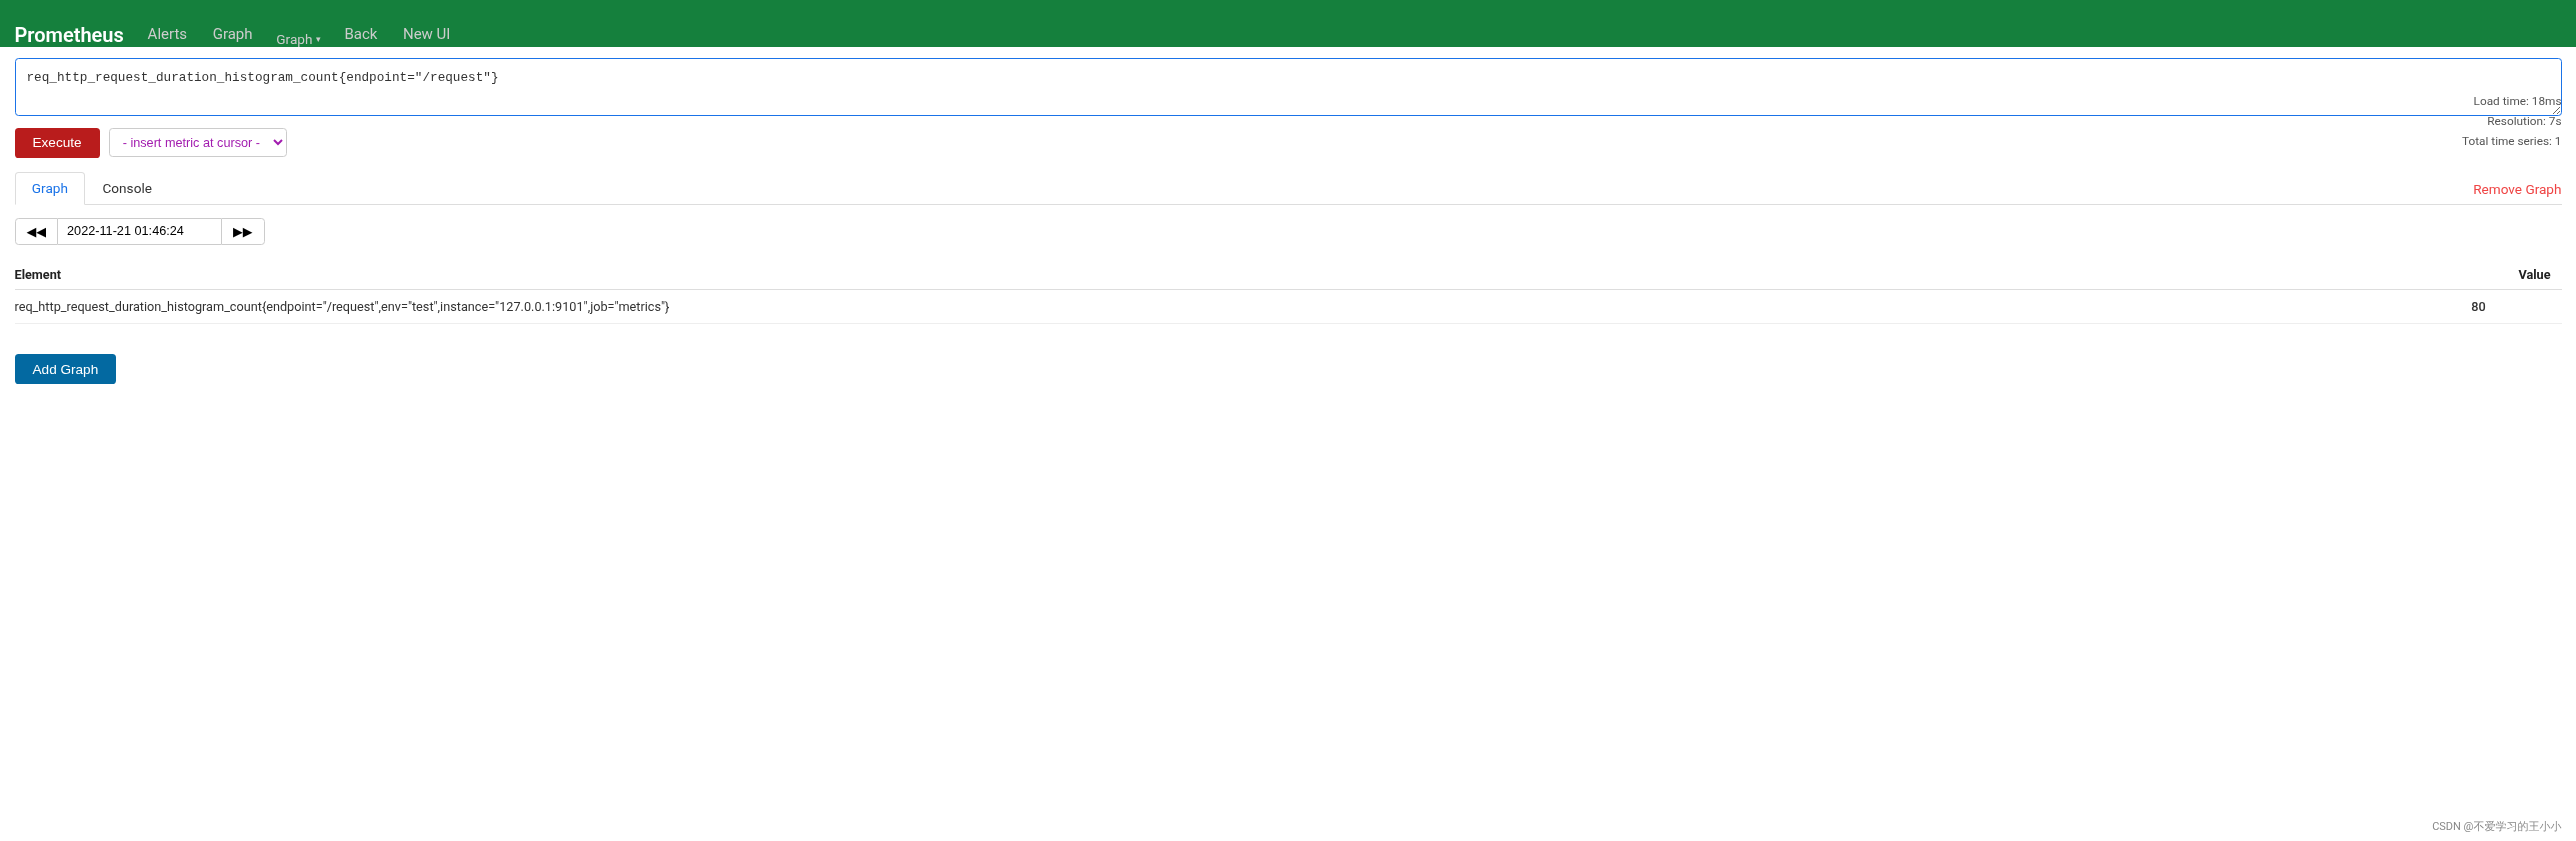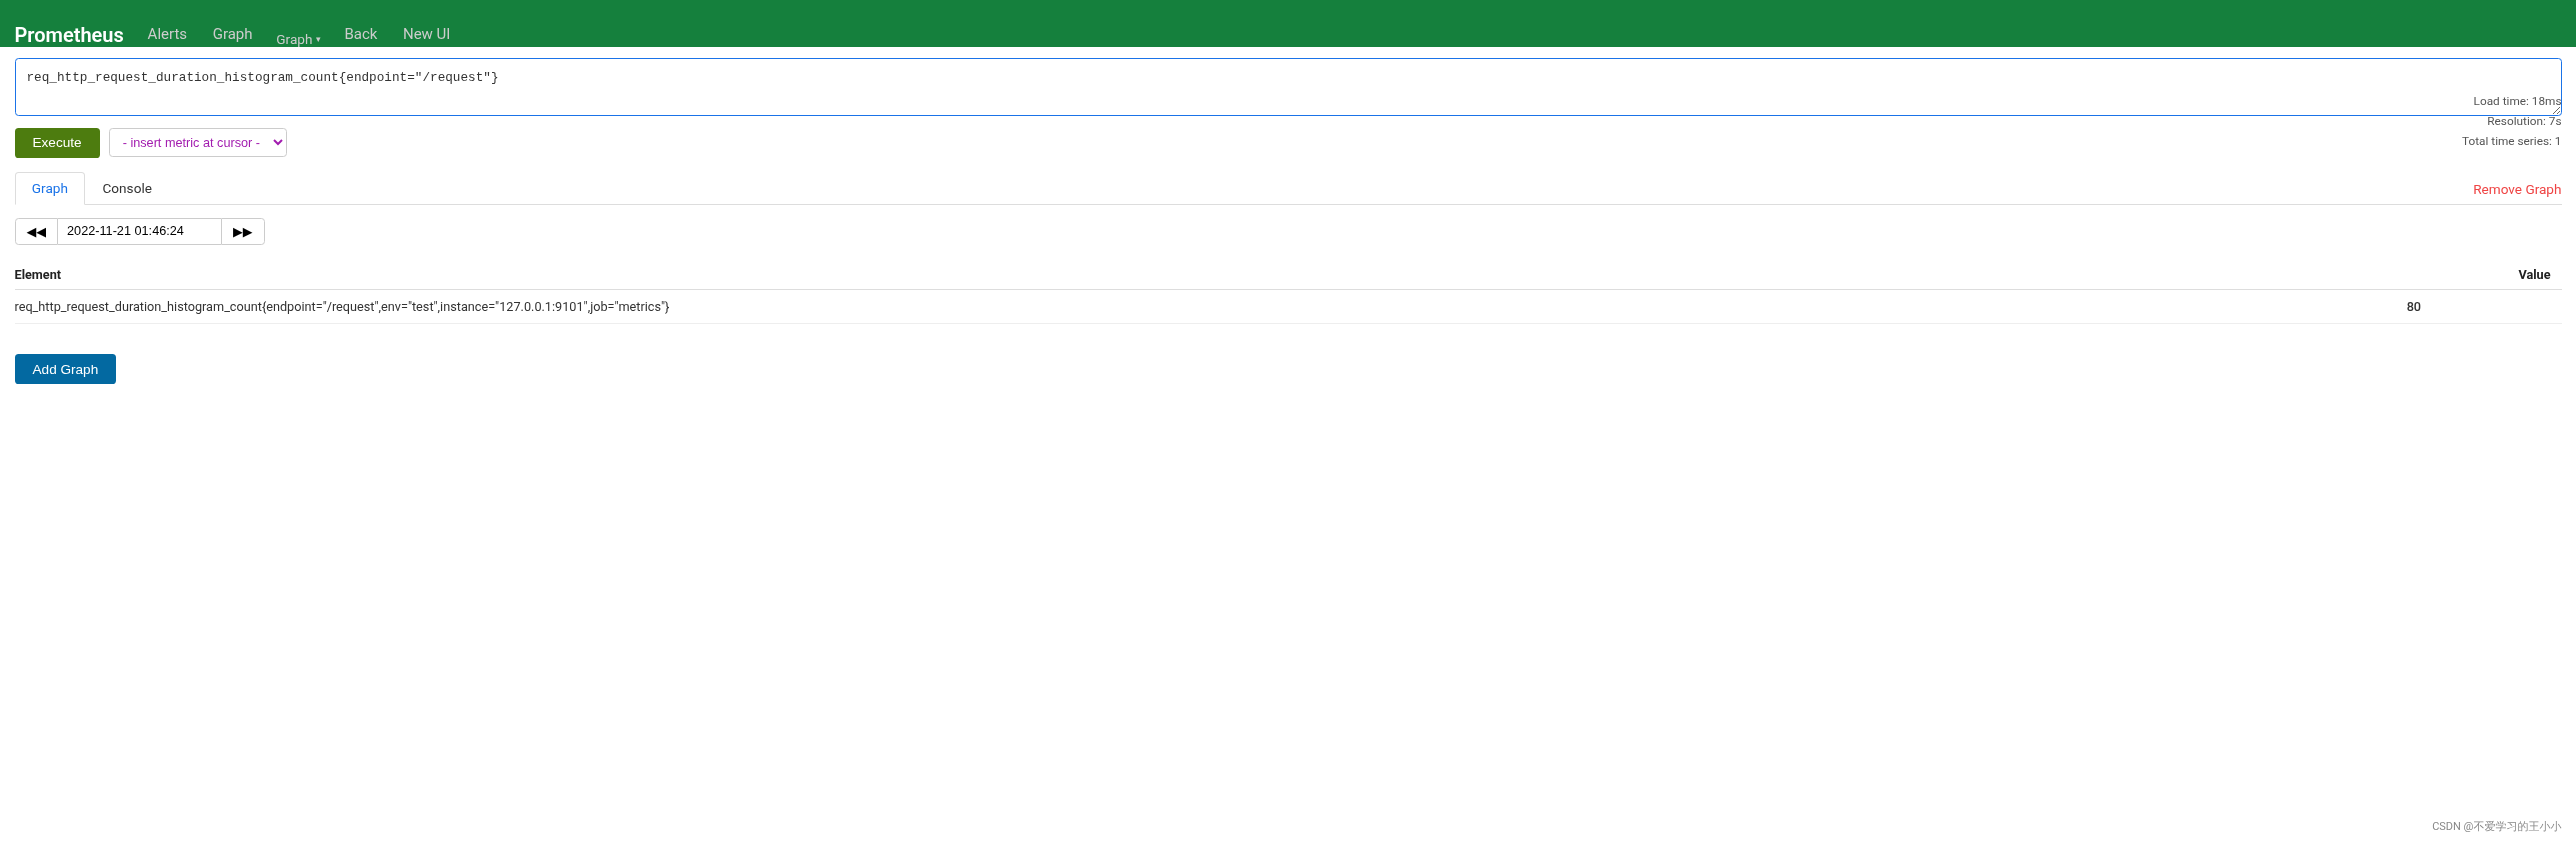--- a/index.html
+++ b/index.html
@@ -83,21 +83,21 @@
 
     
     .controls-row {
       display: flex;
       align-items: center;
       gap: 9px;
       margin-top: 9px;
       margin-bottom: 5.4px;
     }
     .btn-execute {
-      background: #4d7c0f;
+      background: #b91c1c;
       color: #fff;
       border: none;
       padding: 7.3px 18px;
       font-size: 13.6px;
       border-radius: 3.6px;
       cursor: pointer;
       font-weight: 500;
     }
 
     .insert-metric-select {
@@ -200,21 +200,21 @@
     }
     .result-table th.value-col {
       text-align: right;
     }
     .result-table td {
       padding: 9px 11px 9px 0;
       border-bottom: 0.9px solid #eee;
       vertical-align: middle;
     }
     .result-table td.value-cell {
-      text-align: left;
+      text-align: center;
       font-weight: 500;
     }
 
     
     .btn-add-graph {
       background: #0369a1;
       color: #fff;
       border: none;
       padding: 7.3px 18px;
       font-size: 13.6px;

